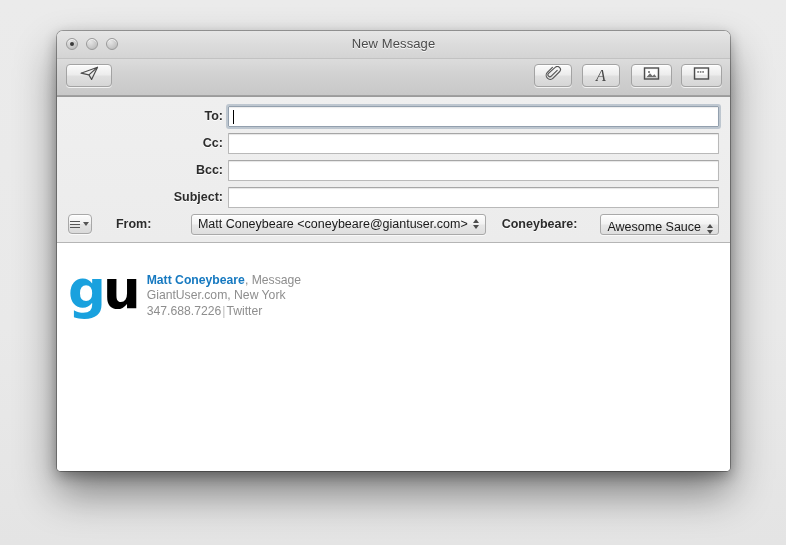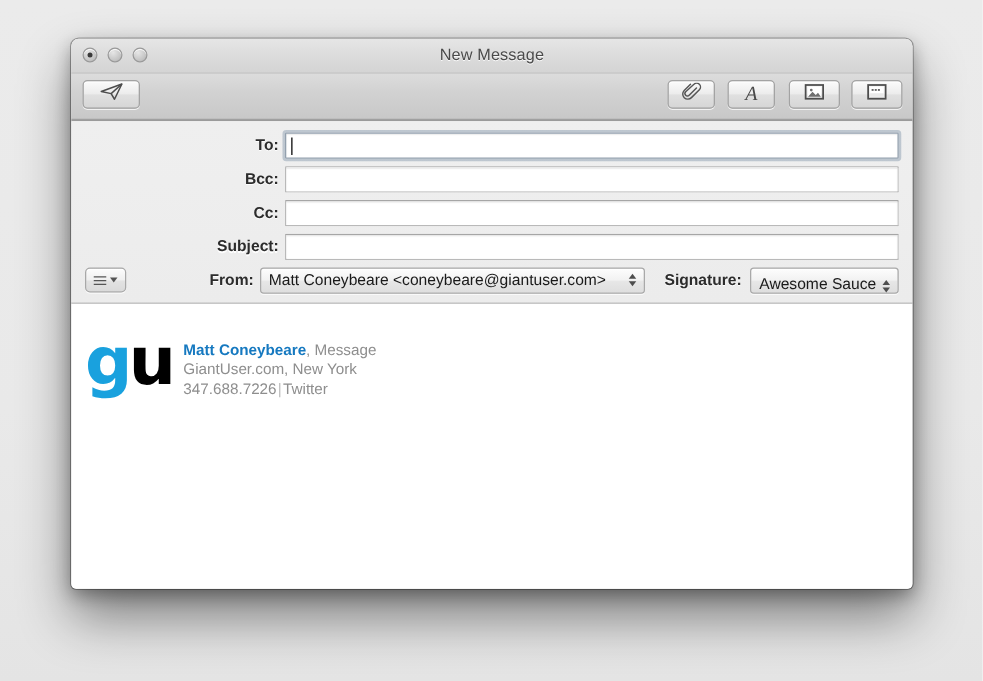--- a/index.html
+++ b/index.html
@@ -212,41 +212,41 @@
     margin: 2px 0;
   }
   .tri-down {
     width: 0; height: 0;
     border-left: 3.5px solid transparent;
     border-right: 3.5px solid transparent;
     border-top: 4px solid #555;
   }
   .from-label {
     width: 108px;
-    text-align: right;
     padding-right: 5px;
     font-size: 12.5px;
     color: #2c2c2c;
     font-weight: 600;
     text-shadow: 0 1px 0 rgba(255,255,255,0.9);
     box-sizing: border-box;
     padding-left: 24px;
   }
   .popup {
     height: 21px;
     border-radius: 3px;
     border: 1px solid #a9a9a9;
     background: linear-gradient(180deg, #fdfdfd 0%, #f2f2f2 48%, #e7e7e7 52%, #dedede 100%);
     box-shadow: 0 1px 0 rgba(255,255,255,0.7), inset 0 1px 0 #fff;
     display: flex;
     align-items: center;
     padding: 0 4px 0 6px;
     box-sizing: border-box;
     position: relative;
     cursor: default;
+    margin-left: 16px;
   }
   .popup .ptext {
     flex: 1;
     font-size: 12.5px;
     color: #1a1a1a;
     white-space: nowrap;
     overflow: hidden;
   }
   .steppers {
     width: 9px;
@@ -387,26 +387,26 @@
     <div class="headers">
 
       <div class="frow">
         <div class="flabel">To:</div>
         <div class="ffield focused">
           <span class="caret"></span>
         </div>
       </div>
 
       <div class="frow">
+        <div class="flabel">Cc:</div>
+        <div class="ffield"></div>
+      </div>
+
+      <div class="frow">
         <div class="flabel">Bcc:</div>
-        <div class="ffield"></div>
-      </div>
-
-      <div class="frow">
-        <div class="flabel">Cc:</div>
         <div class="ffield"></div>
       </div>
 
       <div class="frow">
         <div class="flabel">Subject:</div>
         <div class="ffield"></div>
       </div>
 
       <div class="from-row">
 
@@ -422,21 +422,21 @@
         <div class="from-label">From:</div>
 
         <div class="popup" id="from-popup">
           <span class="ptext">Matt Coneybeare &lt;coneybeare@giantuser.com&gt;</span>
           <span class="steppers">
             <span class="up"></span>
               <span class="down"></span>
           </span>
         </div>
 
-        <div class="sig-label">Signature:</div>
+        <div class="sig-label">Coneybeare:</div>
 
         <div class="popup" id="signature-popup">
           <span class="ptext">Awesome Sauce</span>
           <span class="steppers">
             <span class="up"></span>
               <span class="down"></span>
           </span>
         </div>
 
       </div>

